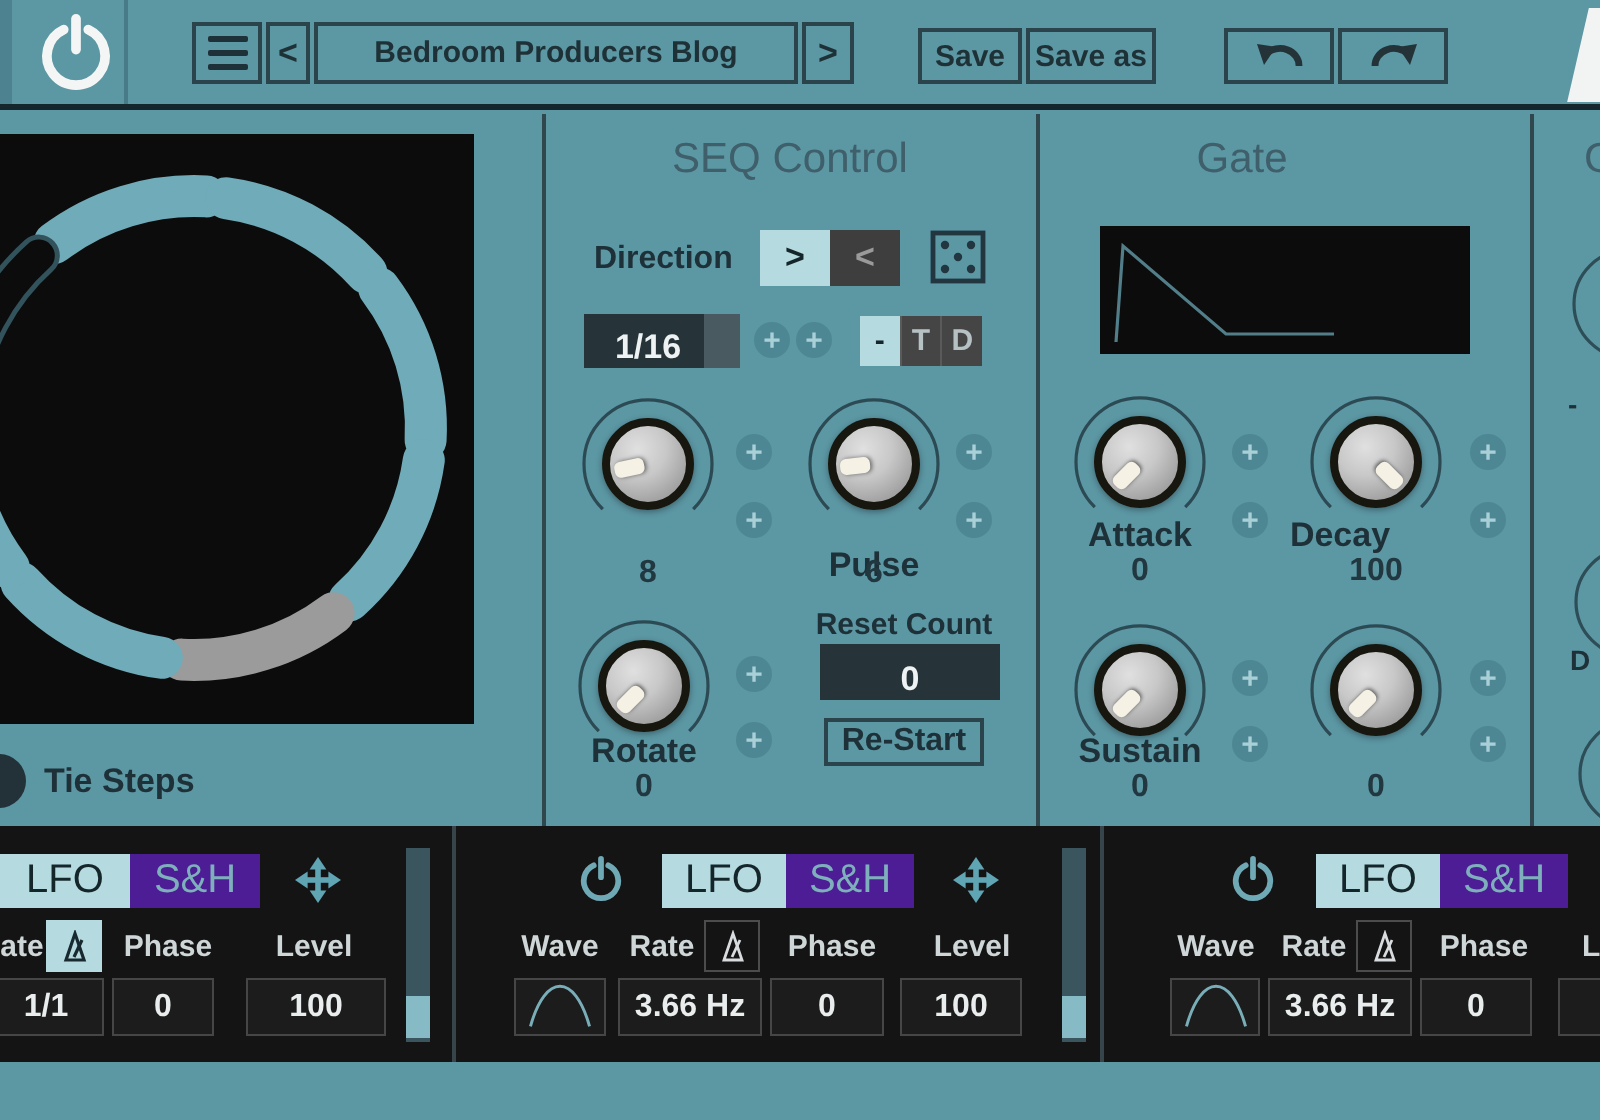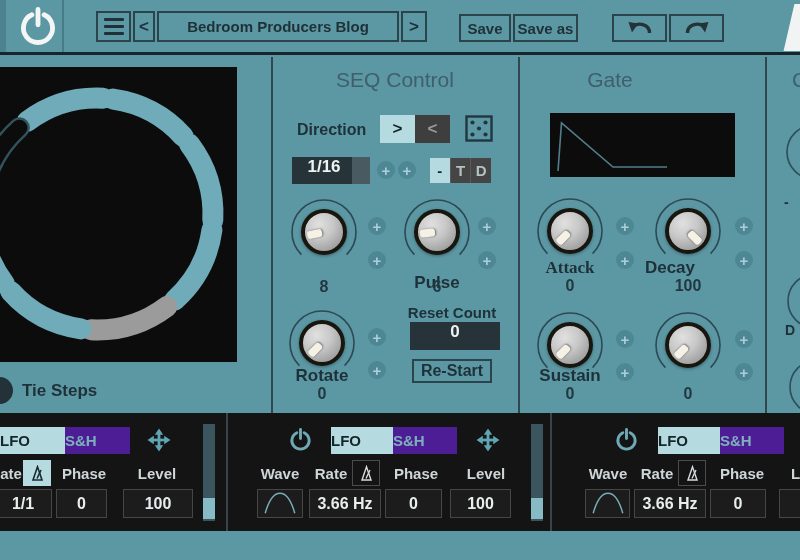--- a/index.html
+++ b/index.html
@@ -24,26 +24,26 @@
   .kbody{position:absolute;left:12px;top:12px;width:46px;height:46px;border-radius:50%;box-sizing:border-box;
     background:radial-gradient(circle at 36% 30%, #e0e0e0 0%, #c8c8c8 40%, #a3a3a3 75%, #8c8c8c 100%);
     border:4px solid #17170f;box-shadow:0 1px 3px rgba(0,0,0,.35);}
   .kind{position:absolute;left:12px;top:12px;width:46px;height:46px;transform:rotate(var(--ang));}
   .kind::after{content:"";position:absolute;left:50%;top:6px;width:8px;height:15px;margin-left:-4px;
     background:#f5f1e4;border-radius:3px;box-shadow:0 1px 2px rgba(0,0,0,.5);}
   .klabel{position:absolute;width:100px;text-align:center;font-size:17px;font-weight:bold;color:#1e3138;}
   .kvalue{position:absolute;width:100px;text-align:center;font-size:16px;font-weight:bold;color:#223840;}
   .plus{position:absolute;width:18px;height:18px;border-radius:50%;background:#4d8793;color:#a9cfd7;
     display:flex;align-items:center;justify-content:center;font-size:15px;font-weight:900;line-height:1;}
-  .darkval{position:absolute;background:#26343a;color:#eef2f2;display:flex;align-items:flex-start;justify-content:center;
+  .darkval{position:absolute;background:#26343a;color:#eef2f2;display:flex;align-items:flex-end;justify-content:center;
     font-size:17px;font-weight:bold;}
   .segcell{display:flex;align-items:center;justify-content:center;font-weight:bold;font-size:15px;}
   
   .strip{position:absolute;left:0;top:413px;width:800px;height:118px;background:#141414;}
-  .tab{position:absolute;display:flex;align-items:center;font-size:15px;font-weight:bold;}
+  .tab{position:absolute;display:flex;align-items:center;justify-content:center;font-size:20px;font-weight:normal;}
   .tab.on{background:#b5dbe1;color:#15262b;}
   .tab.off{background:#4c1d95;color:#7eb0bc;}
   .sliderTrack{position:absolute;background:#3b555e;}
   .sliderThumb{position:absolute;background:#86bbc6;}
   .slabel{position:absolute;font-size:15px;font-weight:bold;color:#cfd6d8;text-align:center;}
   .vbox{position:absolute;background:#1c1c1c;border:1px solid #464646;box-sizing:border-box;
     display:flex;align-items:center;justify-content:center;color:#e9eded;font-size:16px;font-weight:bold;}
   .metro{position:absolute;width:28px;height:26px;box-sizing:border-box;display:flex;align-items:center;justify-content:center;}
   .metro.synced{background:#b5dbe1;}
   .metro.unsynced{border:1px solid #4c4c4c;}
@@ -212,42 +212,42 @@
   <div class="kvalue" style="left:272px;top:385px;">0</div>
 
   <div class="abs" style="left:402px;top:304px;width:100px;text-align:center;font-size:15px;font-weight:bold;color:#1e3138;">Reset Count</div>
   <div class="darkval" style="left:410px;top:322px;width:90px;height:28px;">
     <span>0</span>
   </div>
   <div class="abs segcell" style="left:412px;top:359px;width:80px;height:24px;border:2px solid #2b434a;box-sizing:border-box;color:#1e3138;font-size:16px;">
     <span>Re-Start</span>
   </div>
 
-  <div class="ptitle" style="left:510px;top:68px;width:200px;">Gate</div>
+  <div class="ptitle" style="left:521px;top:68px;width:200px;">Gate</div>
 
   <div class="blackbox" style="left:550px;top:113px;width:185px;height:64px;">
     <svg width="185" height="64">
       <path d="M8 58 L11.5 10 L63 54 L117 54" fill="none" stroke="#527e8a" stroke-width="1.6"></path>
     </svg>
   </div>
 
   <div class="knob" style="left:535px;top:196px;--ang:-135deg;">
     <svg width="70" height="70">
         <path d="M12.4 57.6 A32 32 0 1 1 57.6 57.6" fill="none" stroke="#2c4a53" stroke-width="1.6"></path>
       </svg>
     <div class="kbody"></div>
       <div class="kind"></div>
   </div>
   <div class="plus" style="left:616px;top:217px;">
       <span>+</span>
     </div>
   <div class="plus" style="left:616px;top:251px;">
       <span>+</span>
     </div>
-  <div class="klabel" style="left:520px;top:258px;font-family:Liberation Serif, serif;">Attack</div>
+  <div class="klabel" style="left:520px;top:258px;">Attack</div>
   <div class="kvalue" style="left:520px;top:277px;">0</div>
 
   <div class="knob" style="left:653px;top:196px;--ang:135deg;">
     <svg width="70" height="70">
         <path d="M12.4 57.6 A32 32 0 1 1 57.6 57.6" fill="none" stroke="#2c4a53" stroke-width="1.6"></path>
       </svg>
     <div class="kbody"></div>
       <div class="kind"></div>
   </div>
   <div class="plus" style="left:735px;top:217px;">

